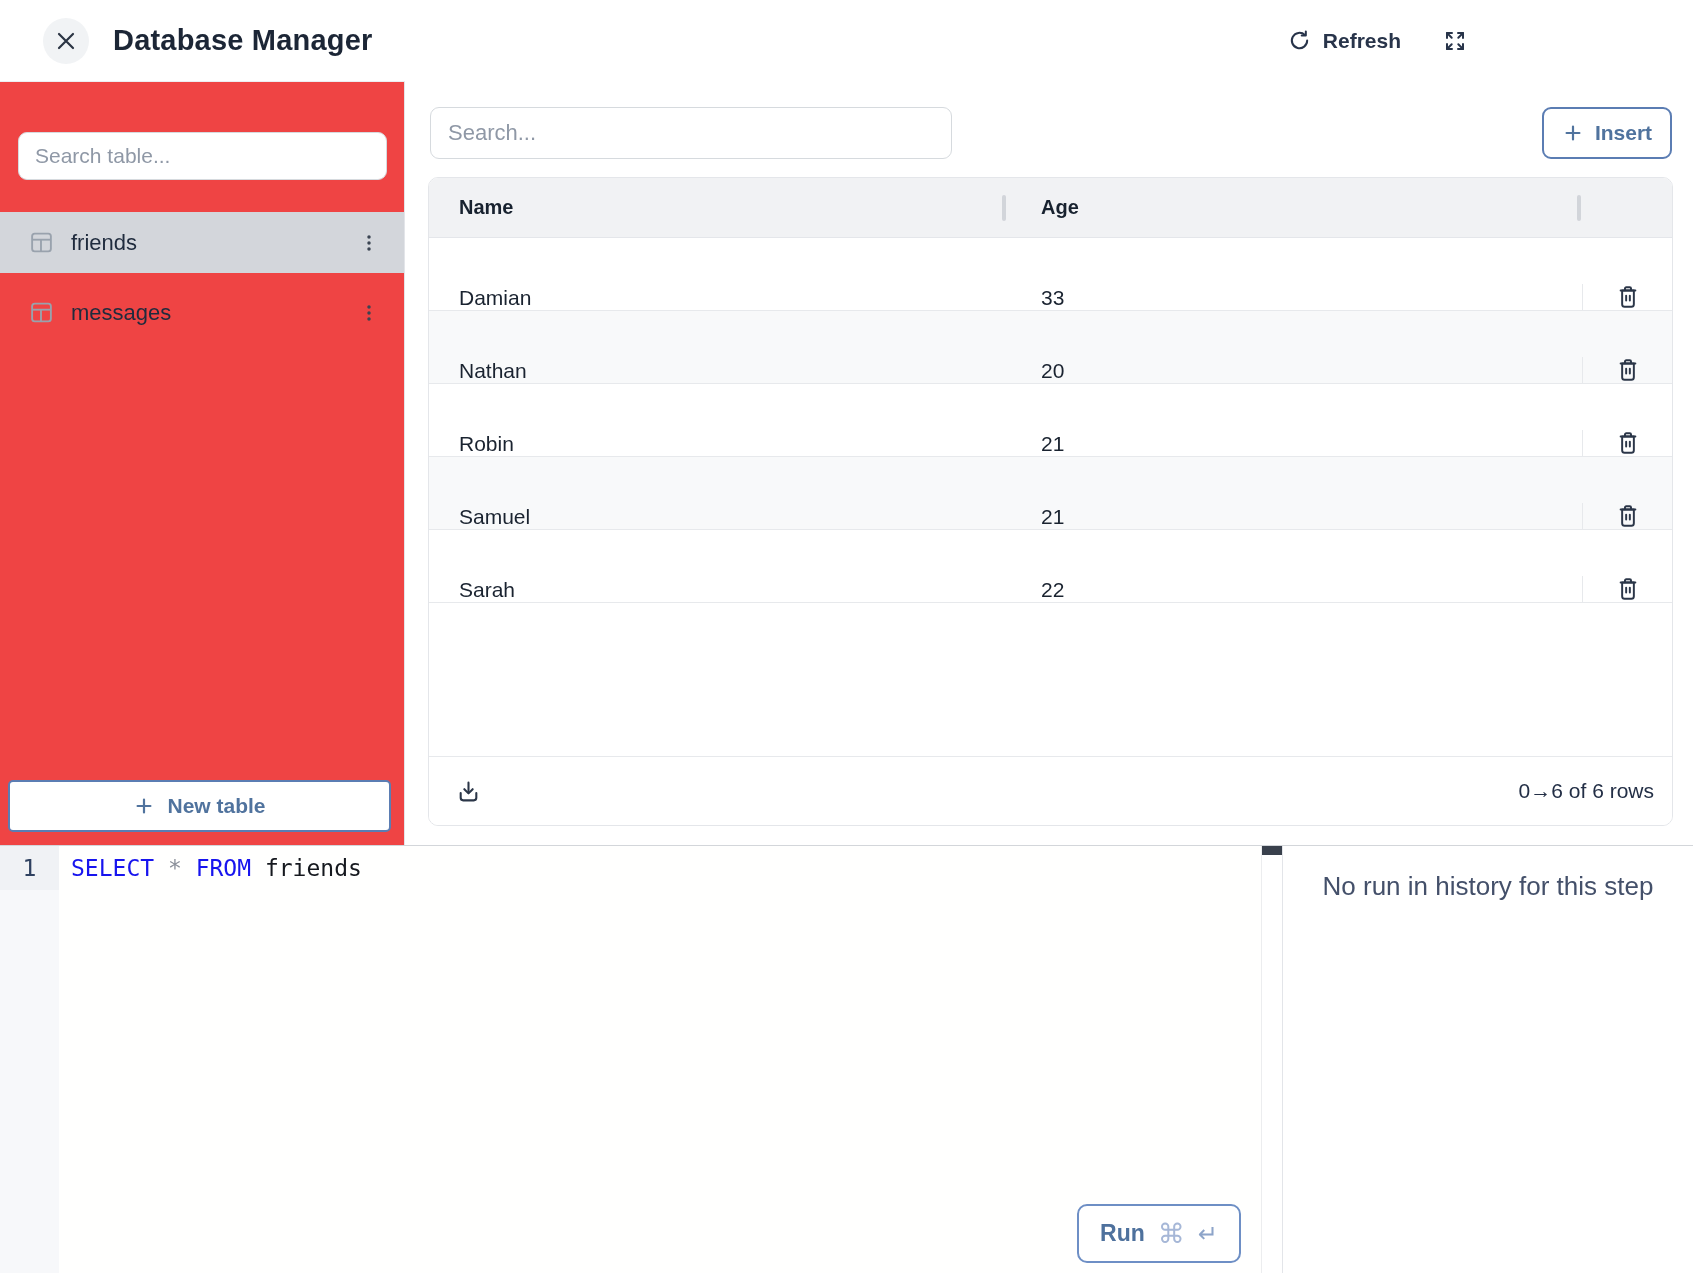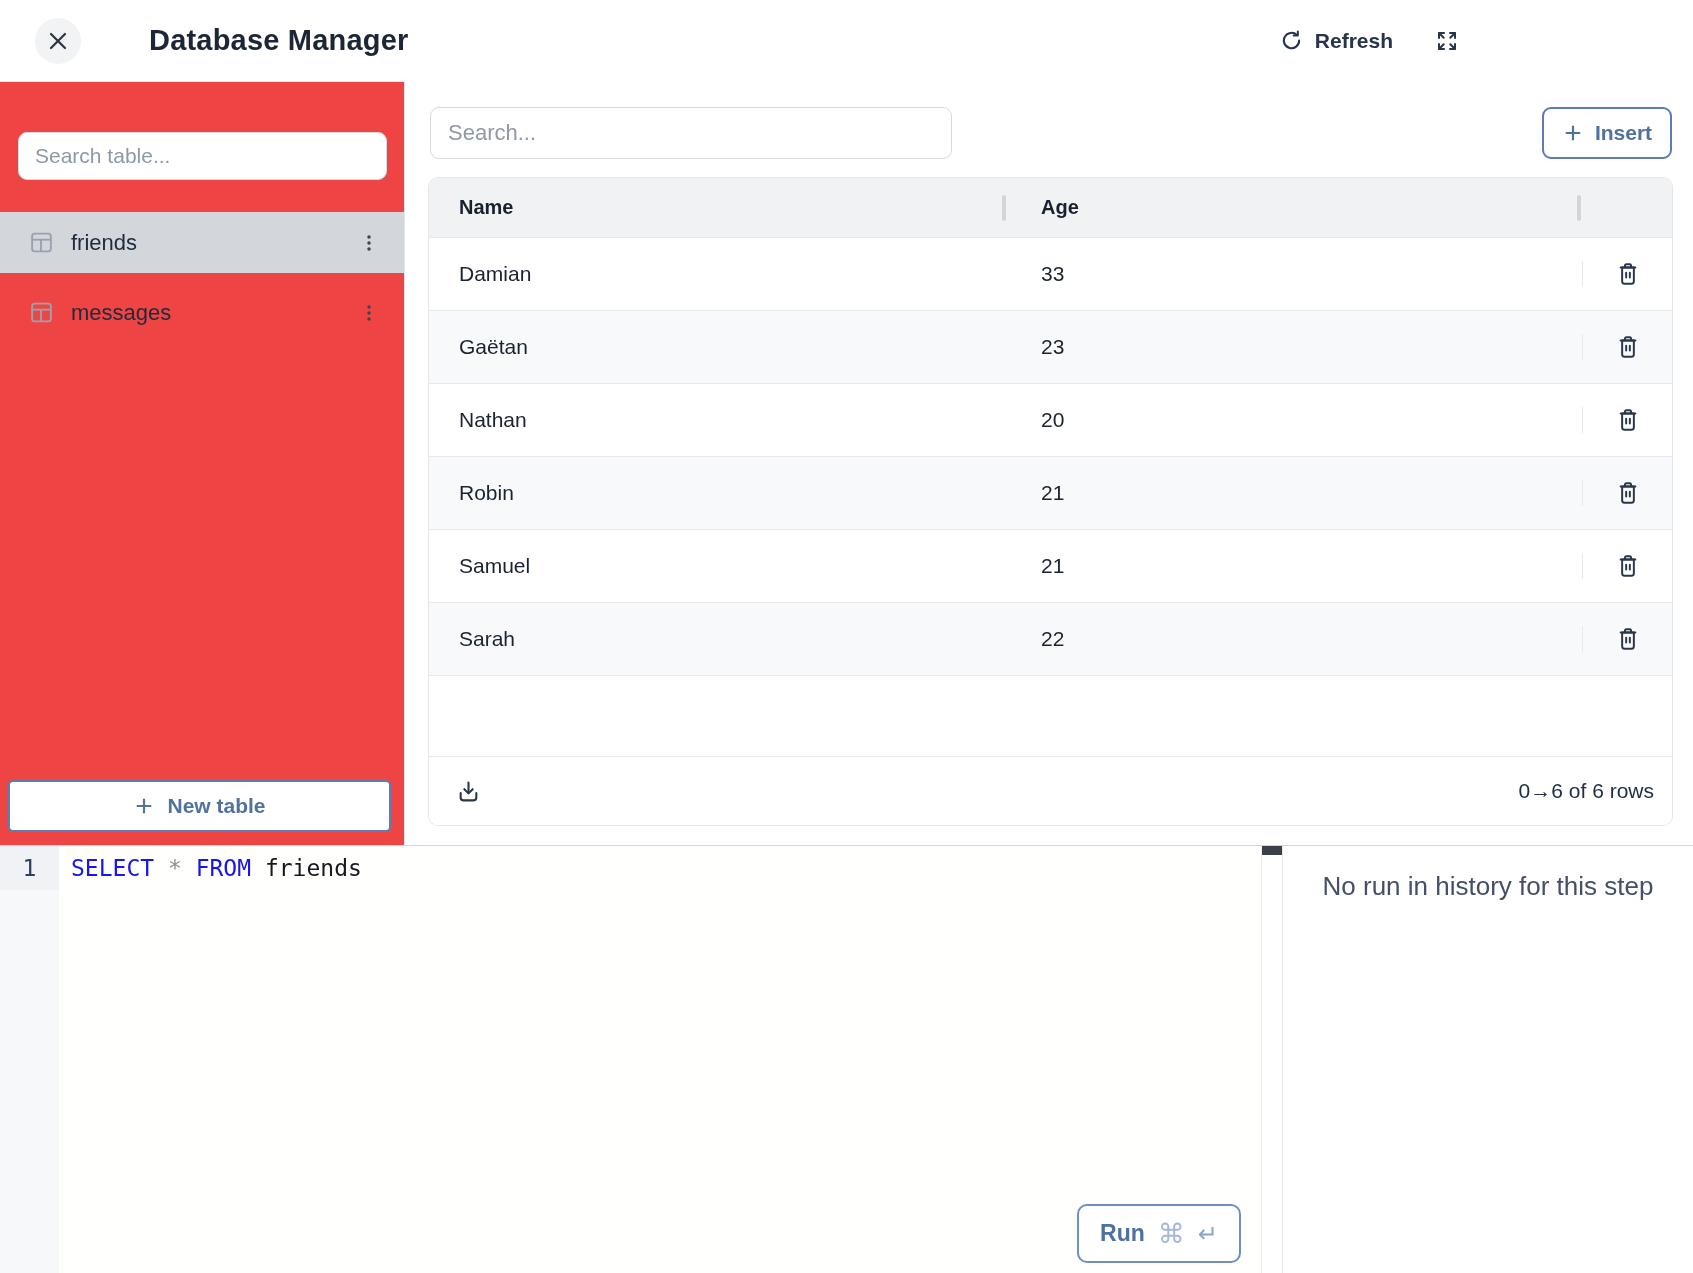--- a/index.html
+++ b/index.html
@@ -1,21 +1,21 @@
 <!DOCTYPE html>
 <html><head>
 <meta charset="utf-8">
 <style>
   * { margin:0; padding:0; box-sizing:border-box; }
   html,body { background:#ffffff; }
   body { width:1693px; height:1273px; font-family:"Liberation Sans", sans-serif; color:#1c2636; overflow:hidden; }
   .app { position:relative; width:1693px; height:1273px; background:#fff; }
 
   
-  .hdr { position:absolute; left:8px; top:0; width:1481px; height:81px; display:flex; align-items:center; padding:0 30px 0 27px; background:#fff;gap:44px; }
+  .hdr { position:absolute; left:16px; top:0; width:1481px; height:81px; display:flex; align-items:center; padding:0 30px 0 27px; background:#fff; }
   .close-btn { width:46px; height:46px; border-radius:50%; background:#f1f3f5; border:none; display:flex; align-items:center; justify-content:center; cursor:pointer; flex:0 0 auto; }
   .hdr h1 { font-size:29px; font-weight:700; color:#1c2636; margin-left:24px; letter-spacing:.2px; }
   .hdr-actions { margin-left:auto; display:flex; align-items:center; gap:42px; }
   .refresh-btn { display:flex; align-items:center; gap:12px; background:none; border:none; cursor:pointer; font-family:inherit; font-size:21px; font-weight:700; color:#28344a; }
   .expand-btn { background:none; border:none; cursor:pointer; display:flex; align-items:center; }
 
   
   .sidebar { position:absolute; left:0; top:81px; width:405px; height:764px; border-top:1px solid #eceef1; border-right:1px solid #e3e5e9; background:#ef4444; }
   .side-search { display:block; width:369px; height:48px; margin:50px 18px 0 18px; border:1px solid #d6dade; border-radius:9px; padding:0 16px; font-family:inherit; font-size:21px; color:#1f2b3d; outline:none; }
   .side-search::placeholder { color:#8f98a6; }
@@ -33,21 +33,21 @@
   .insert-btn { position:absolute; left:1137px; top:26px; width:130px; height:52px; background:#fff; border:2px solid #5b7db3; border-radius:9px; display:flex; align-items:center; justify-content:center; gap:11px; cursor:pointer; font-family:inherit; font-size:21px; font-weight:700; color:#50739e; }
 
   .card { position:absolute; left:23px; top:96px; width:1245px; height:649px; border:1px solid #e4e6ea; border-radius:10px; background:#fff; display:flex; flex-direction:column; overflow:hidden; }
   .thead { position:relative; height:60px; flex:0 0 auto; background:#f1f2f4; border-bottom:1px solid #e4e6ea; display:flex; align-items:center; font-size:20px; font-weight:700; color:#18222f; }
   .th.name { width:576px; padding-left:30px; }
   .th.age { padding-left:36px; }
   .handle { position:absolute; top:17px; width:4px; height:26px; border-radius:3px; background:#d2d5da; }
   .handle.h1 { left:573px; }
   .handle.h2 { left:1148px; }
 
-  .tr { height:73px; flex:0 0 auto; display:flex; align-items:center; border-bottom:1px solid #e7e9ec; background:#fff; font-size:21px; color:#1a2330; }
+  .tr { height:73px; flex:0 0 auto; display:flex; align-items:flex-end; border-bottom:1px solid #e7e9ec; background:#fff; font-size:21px; color:#1a2330; }
   .tr:nth-child(even) { background:#f8f9fa; }
   .td { display:flex; align-items:center; }
   .td.name { width:576px; padding-left:30px; }
   .td.age { flex:1; padding-left:36px; }
   .td.action { width:90px; border-left:1px solid #e7e9ec; justify-content:center; }
   .trash-btn { background:none; border:none; cursor:pointer; display:flex; align-items:center; justify-content:center; }
 
   .filler { flex:1 1 auto; background:#fff; }
   .tfoot { height:69px; flex:0 0 auto; border-top:1px solid #e7e9ec; display:flex; align-items:center; padding:0 18px 0 27px; background:#fff; }
   .dl-btn { background:none; border:none; cursor:pointer; display:flex; align-items:center; }
@@ -173,35 +173,20 @@
                   <path d="M9.2 5.8V4.2c0-.7.5-1.2 1.2-1.2h3.2c.7 0 1.2.5 1.2 1.2v1.6"></path>
                   <path d="M5.2 6h13.6"></path>
                   <path d="M6.6 6h10.8v12.6c0 1.3-1 2.4-2.3 2.4H8.9c-1.3 0-2.3-1.1-2.3-2.4z"></path>
                   <path d="M10.3 10.8v4.4"></path>
                   <path d="M13.7 10.8v4.4"></path>
                 </svg>
         </button>
       </div>
     </div>
 
-    <div class="tr">
-      <div class="td name">Gaëtan</div>
-      <div class="td age">23</div>
-      <div class="td action">
-        <button class="trash-btn">
-          <svg width="26" height="26" viewBox="0 0 24 24" fill="none" stroke="#2b3648" stroke-width="1.8" stroke-linecap="round" stroke-linejoin="round">
-                  <path d="M9.2 5.8V4.2c0-.7.5-1.2 1.2-1.2h3.2c.7 0 1.2.5 1.2 1.2v1.6"></path>
-                  <path d="M5.2 6h13.6"></path>
-                  <path d="M6.6 6h10.8v12.6c0 1.3-1 2.4-2.3 2.4H8.9c-1.3 0-2.3-1.1-2.3-2.4z"></path>
-                  <path d="M10.3 10.8v4.4"></path>
-                  <path d="M13.7 10.8v4.4"></path>
-                </svg>
-        </button>
-      </div>
-    </div>
 
     <div class="tr">
       <div class="td name">Nathan</div>
       <div class="td age">20</div>
       <div class="td action">
         <button class="trash-btn">
           <svg width="26" height="26" viewBox="0 0 24 24" fill="none" stroke="#2b3648" stroke-width="1.8" stroke-linecap="round" stroke-linejoin="round">
                   <path d="M9.2 5.8V4.2c0-.7.5-1.2 1.2-1.2h3.2c.7 0 1.2.5 1.2 1.2v1.6"></path>
                   <path d="M5.2 6h13.6"></path>
                   <path d="M6.6 6h10.8v12.6c0 1.3-1 2.4-2.3 2.4H8.9c-1.3 0-2.3-1.1-2.3-2.4z"></path>

